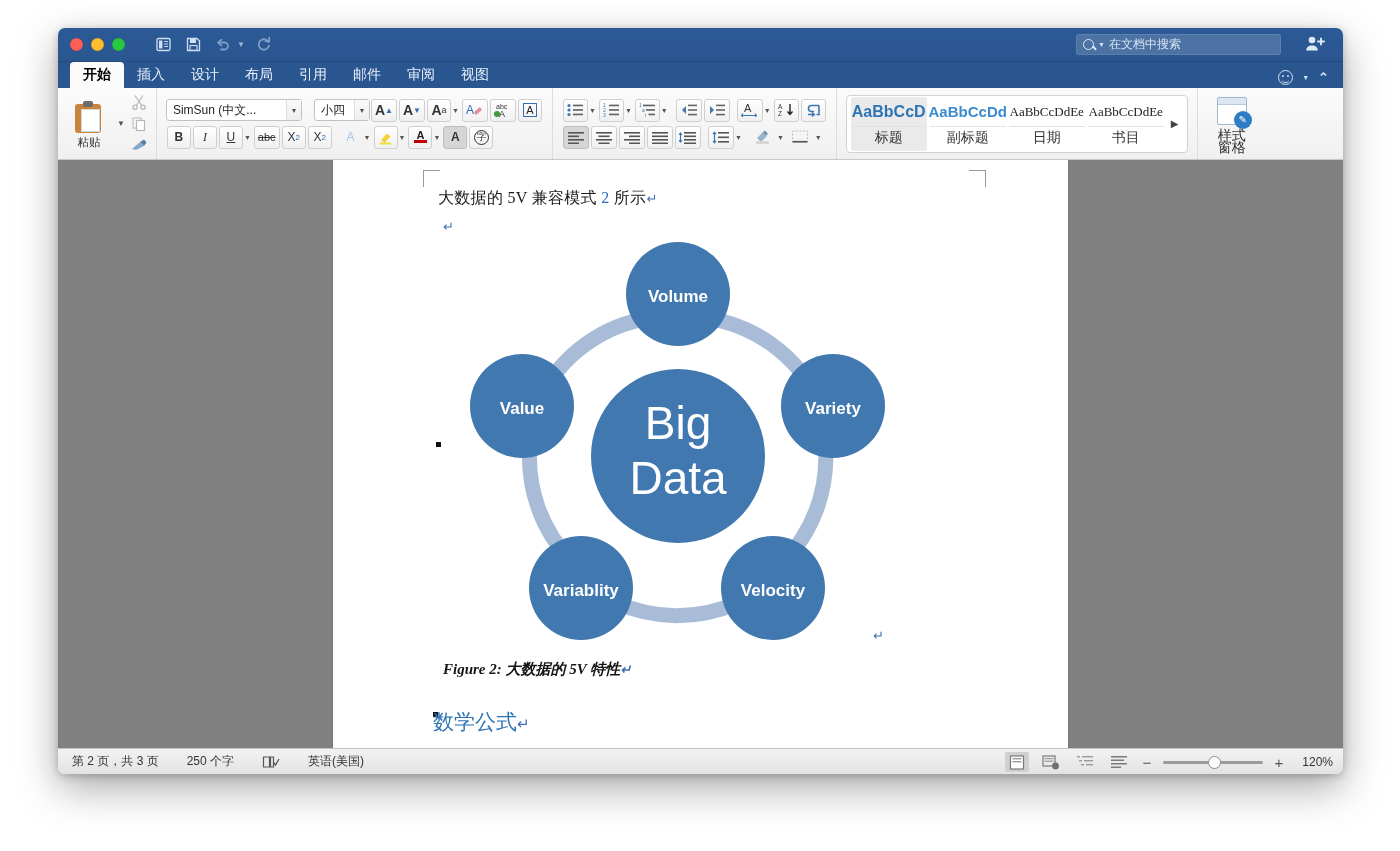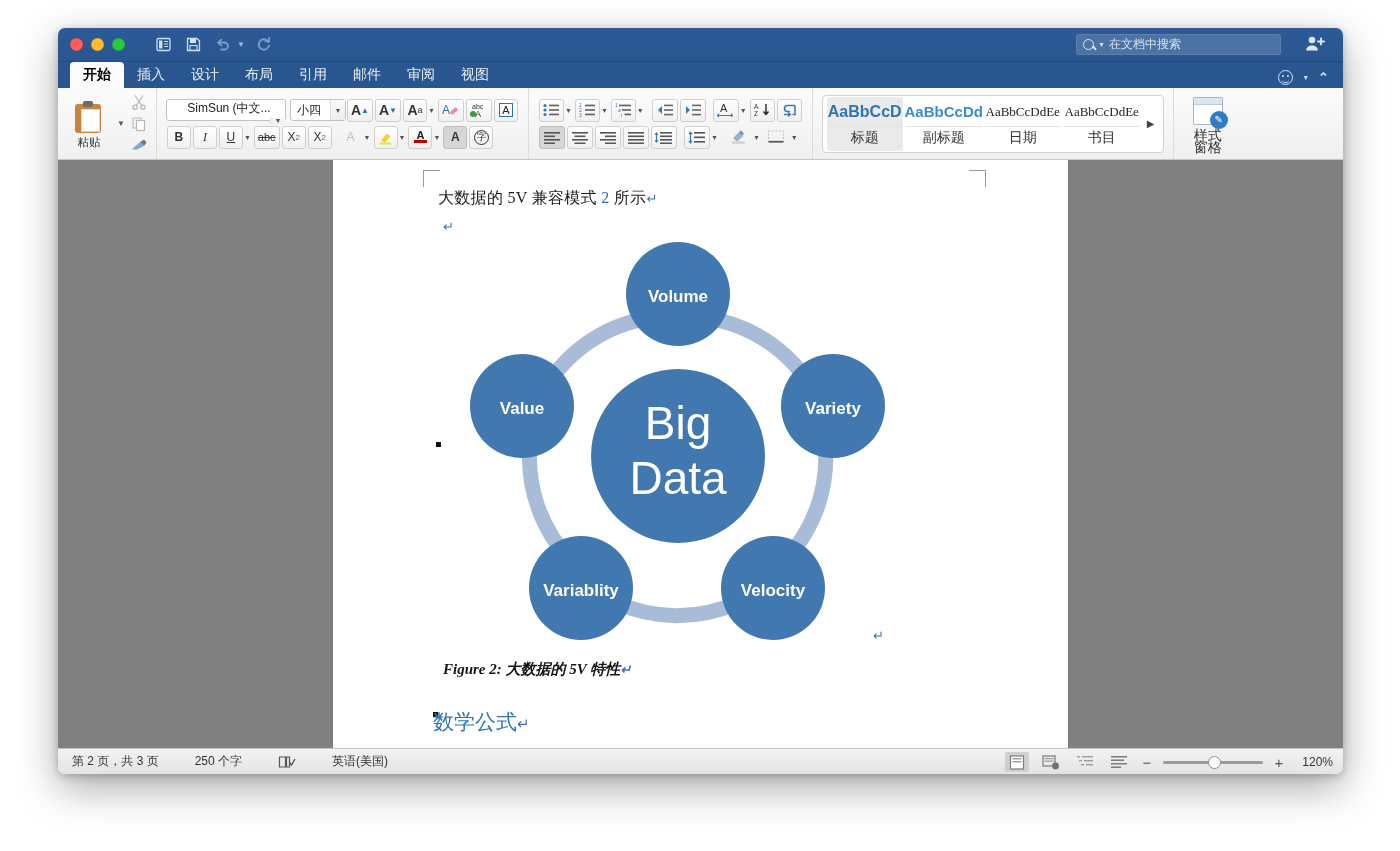--- a/index.html
+++ b/index.html
@@ -116,22 +116,22 @@
   .rline{ display:flex; align-items:center; }
   .combo{
     height:22px; border:1px solid #c2c2c2; border-radius:3px; background:#fff;
     display:flex; align-items:center; font-size:12px; color:#222; padding-left:6px;
   }
   .combo .arrow{
     width:15px; height:20px; margin-left:auto; border-left:1px solid #dcdcdc;
     display:flex; align-items:center; justify-content:center; font-size:7px; color:#555;
     background:linear-gradient(#fafafa,#eee);
   }
-  .fontname{ width:120px;flex-direction:column; }
-  .fontsize{ width:56px; margin-left:4px; }
+  .fontname{ width:136px; }
+  .fontsize{ width:56px; margin-left:12px; }
 
   .grow-a{ font-size:14px; font-weight:bold; }
   .sup{ font-size:8px; vertical-align:super; }
   .sub{ font-size:8px; vertical-align:sub; }
   .blue{ color:#2f6fb5; }
 
   
   .gallery{
     display:flex; align-items:center; gap:3px; padding:0 4px;
     border:1px solid #d2d2d2; border-radius:4px; background:#fff; height:58px; margin:0 4px;
@@ -191,21 +191,21 @@
     position:absolute; left:100px; top:548px;
     font-family:"Liberation Serif", serif; font-size:21px; color:#2e74b5;
   }
   .sqmark{ position:absolute; width:5px; height:5px; background:#111; }
   .farpil{ position:absolute; color:#3f6fb5; font-size:13px; }
 
   
   .statusbar{
     position:relative; height:26px; background:linear-gradient(#f2f2f2,#e3e3e3);
     border-top:1px solid #c4c4c4; display:flex; align-items:center;
-    font-size:12px; color:#333; padding-left:14px; gap:36px;
+    font-size:12px; color:#333; padding-left:14px; gap:28px;
   }
   .sb-right{ position:absolute; right:10px; top:0; height:26px; display:flex; align-items:center; gap:10px; }
   .viewbtn{ width:24px; height:20px; display:flex; align-items:center; justify-content:center; border-radius:2px; color:#7b7b7b;}
   .viewbtn.on{ background:#d0d0d0; }
   .zslider{ position:relative; width:100px; height:14px; display:flex; align-items:center; }
   .ztrack{ width:100%; height:3px; background:#9b9b9b; border-radius:2px; }
   .zknob{ position:absolute; left:45%; width:13px; height:13px; border-radius:50%; background:#fdfdfd; border:1px solid #8d8d8d; }
   .zpm{ font-size:15px; color:#555; width:12px; text-align:center; }
   .zpct{ font-size:12px; color:#333; width:38px; text-align:right; }
   .proofico{ width:18px; height:14px; position:relative; }

